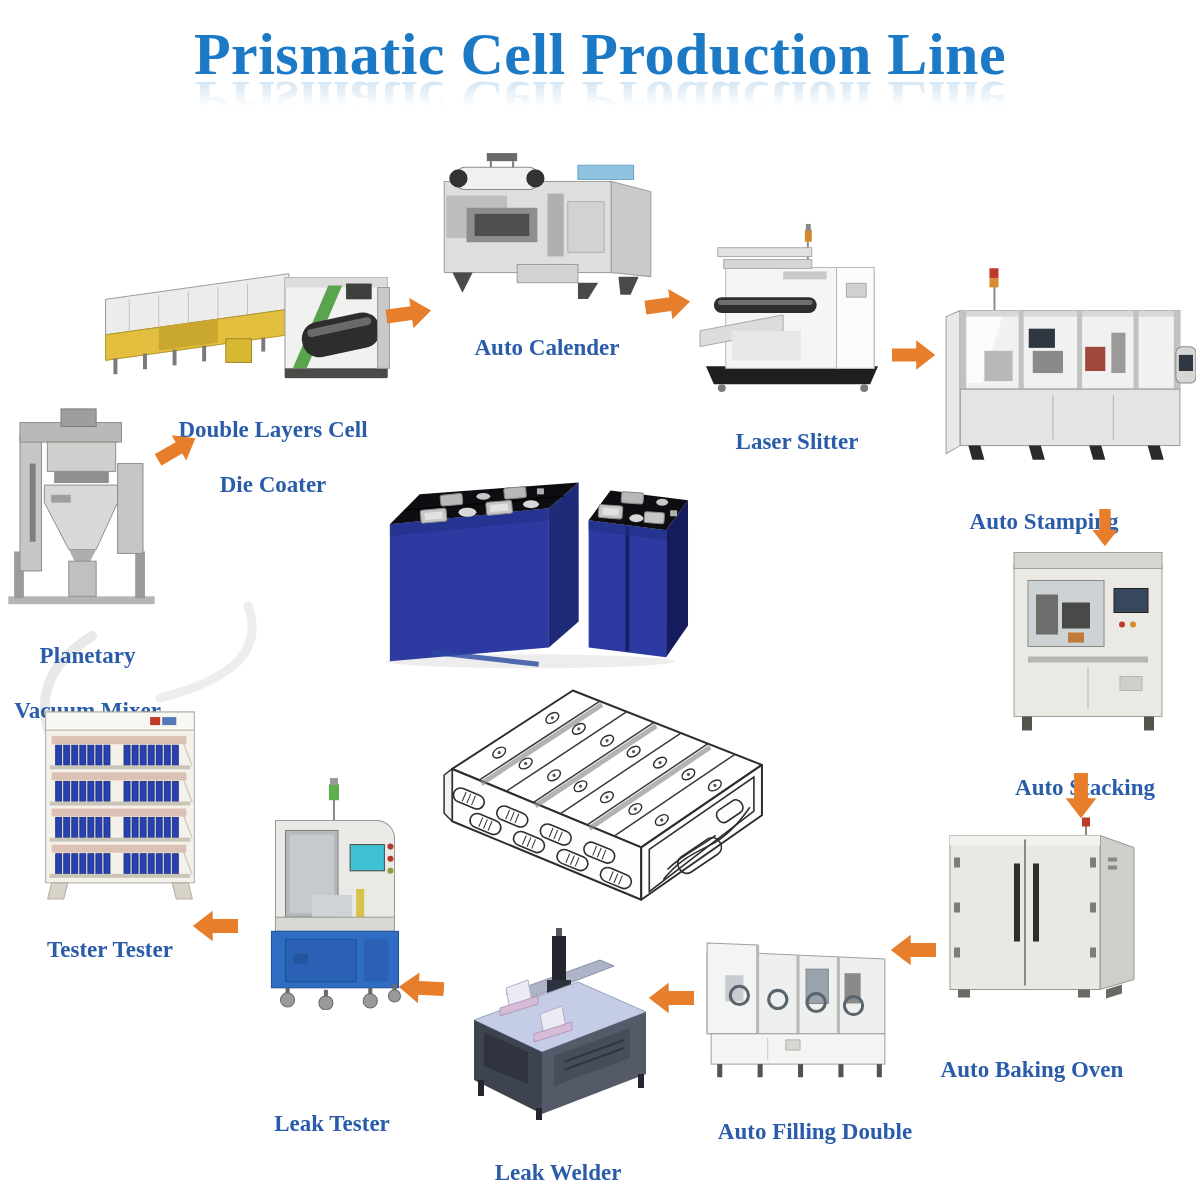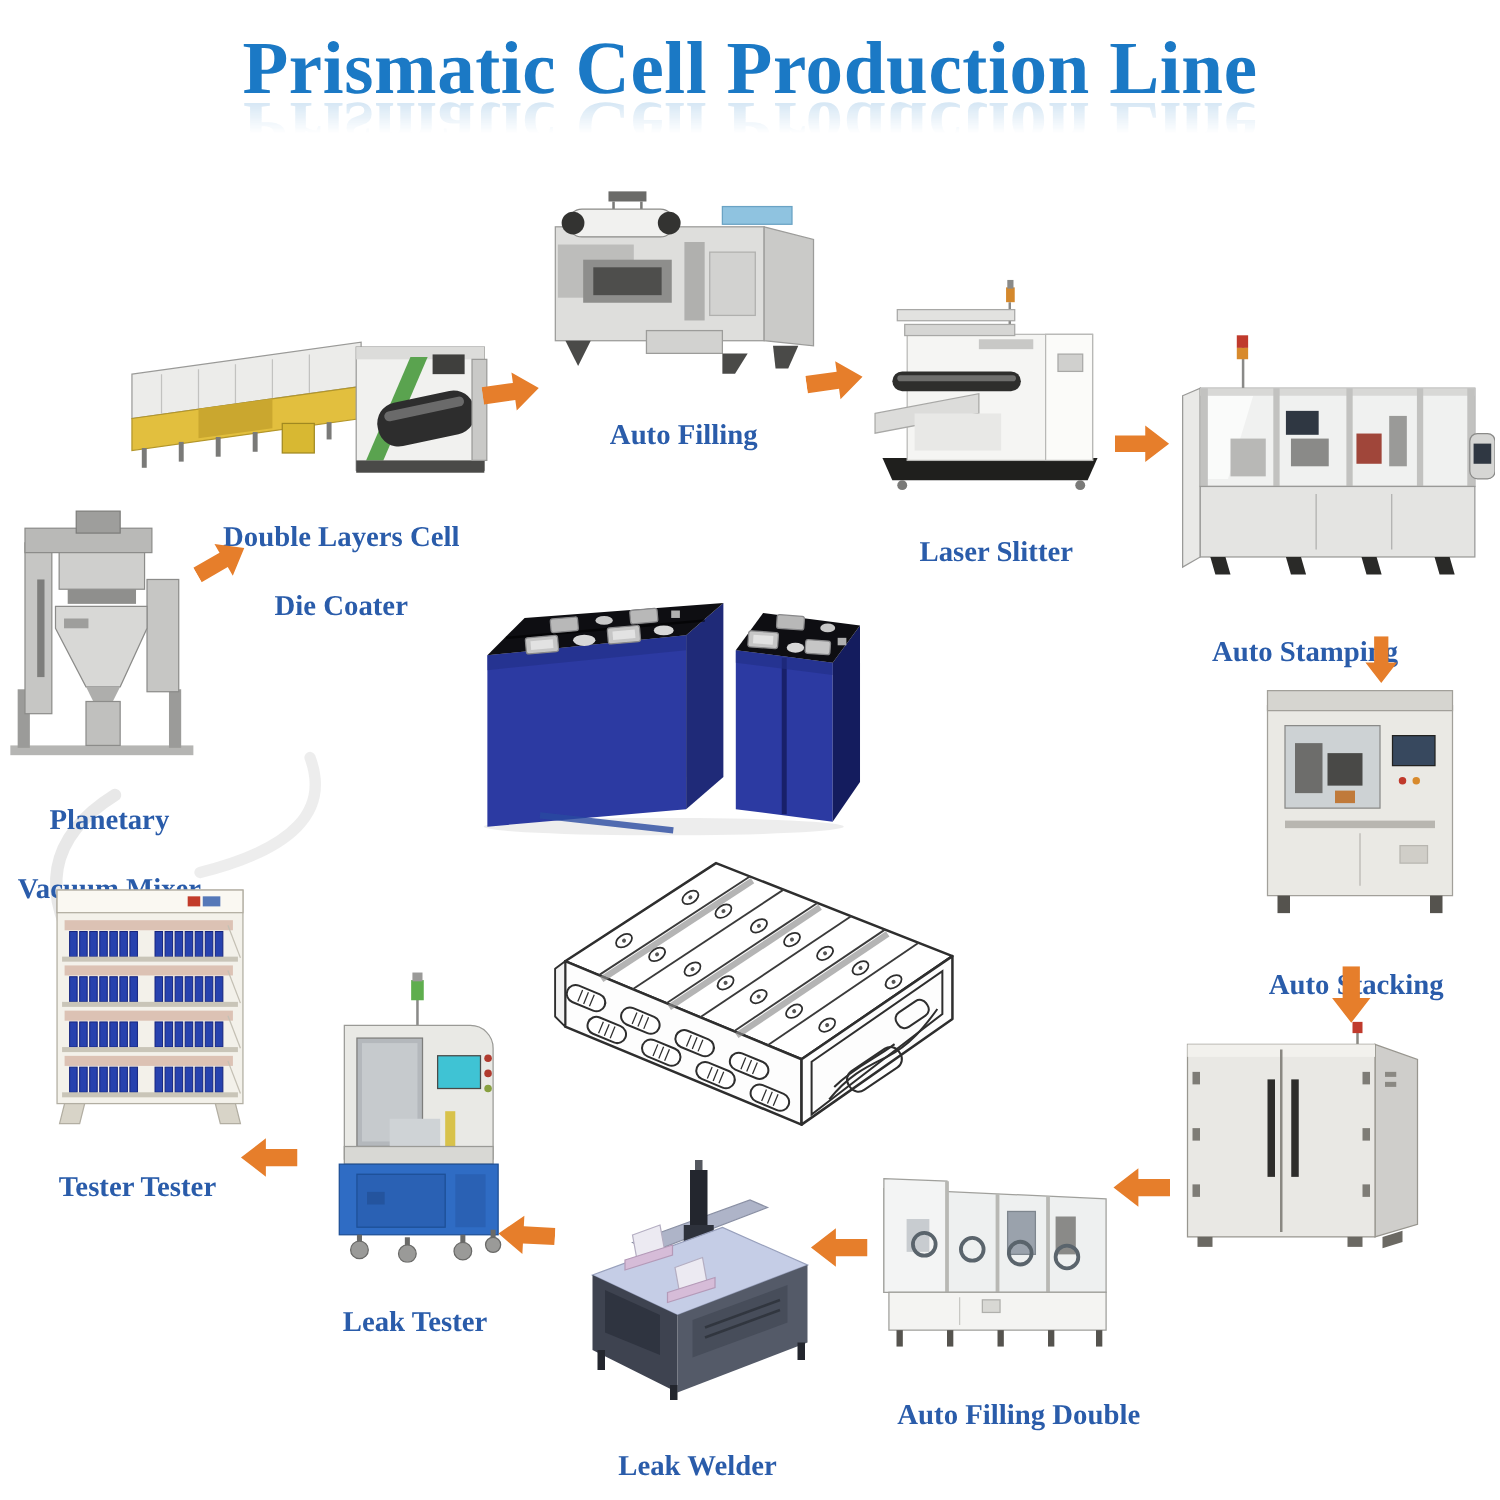--- a/index.html
+++ b/index.html
@@ -130,21 +130,21 @@
       <rect x="48" y="68" width="54" height="22" fill="#4e4e4c"></rect>
       <rect x="120" y="48" width="16" height="62" fill="#b0b0ae"></rect>
       <rect x="140" y="56" width="36" height="50" fill="#d2d2d0" stroke="#b0b0ae"></rect>
       <rect x="90" y="118" width="60" height="18" fill="#d2d2d0" stroke="#9c9c9a"></rect>
       <polygon points="26,126 46,126 36,146" fill="#4a4a48"></polygon>
       <polygon points="150,136 170,136 160,152 150,152" fill="#4a4a48"></polygon>
       <polygon points="190,130 210,130 202,148 192,148" fill="#4a4a48"></polygon>
     </svg>
   </figure>
   <div class="label" style="left:427px;top:306px;width:240px">
-    <div>Auto Filling</div>
+    <div>Auto Calender</div>
   </div>
 
   <figure class="station" style="left:688px;top:220px;width:208px;height:178px">
     <svg viewBox="0 0 210 180">
       <rect x="118" y="10" width="7" height="12" fill="#d4882c"></rect>
       <rect x="119" y="4" width="5" height="7" fill="#8a8a88"></rect>
       <line x1="121" y1="22" x2="121" y2="48" stroke="#8a8a88" stroke-width="2"></line>
       <polygon points="18,148 192,148 184,166 26,166" fill="#1f1f1d"></polygon>
       <rect x="38" y="48" width="150" height="102" fill="#f5f5f3" stroke="#b8b8b6"></rect>
       <rect x="150" y="48" width="38" height="102" fill="#fbfbf9" stroke="#b8b8b6"></rect>
@@ -236,20 +236,23 @@
       <rect x="16" y="85" width="6" height="10" fill="#7e7c76"></rect>
       <rect x="16" y="130" width="6" height="10" fill="#7e7c76"></rect>
       <rect x="152" y="40" width="6" height="10" fill="#7e7c76"></rect>
       <rect x="152" y="85" width="6" height="10" fill="#7e7c76"></rect>
       <rect x="152" y="130" width="6" height="10" fill="#7e7c76"></rect>
       <rect x="20" y="172" width="12" height="8" fill="#6b6963"></rect>
       <rect x="140" y="172" width="12" height="8" fill="#6b6963"></rect>
       <polygon points="168,172 184,167 184,176 168,181" fill="#6b6963"></polygon>
     </svg>
   </figure>
+  <div class="label" style="left:912px;top:1028px;width:240px">
+    <div>Auto Baking Oven</div>
+  </div>
 
   <figure class="station" style="left:697px;top:920px;width:200px;height:166px">
     <svg viewBox="0 0 198 163">
       <polygon points="10,30 186,38 186,112 10,112" fill="#eef0f0" stroke="#a0a09c"></polygon>
       <polygon points="10,22 60,24 60,112 10,112" fill="#f3f4f4" stroke="#a0a09c"></polygon>
       <line x1="60" y1="24" x2="60" y2="112" stroke="#b8b8b4" stroke-width="3"></line>
       <line x1="100" y1="34" x2="100" y2="112" stroke="#b8b8b4" stroke-width="3"></line>
       <line x1="140" y1="36" x2="140" y2="112" stroke="#b8b8b4" stroke-width="3"></line>
       <rect x="28" y="54" width="18" height="26" fill="#c8ccd0"></rect>
       <rect x="108" y="48" width="22" height="34" fill="#9aa2ac" stroke="#7e868e"></rect>
@@ -320,21 +323,21 @@
       <rect x="34" y="210" width="4" height="8" fill="#6a6a68"></rect>
       <rect x="72" y="212" width="4" height="8" fill="#6a6a68"></rect>
       <rect x="116" y="210" width="4" height="8" fill="#6a6a68"></rect>
       <rect x="140" y="206" width="4" height="8" fill="#6a6a68"></rect>
       <circle cx="36" cy="222" r="7" fill="#9a9a98" stroke="#6a6a68"></circle>
       <circle cx="74" cy="225" r="7" fill="#9a9a98" stroke="#6a6a68"></circle>
       <circle cx="118" cy="223" r="7" fill="#9a9a98" stroke="#6a6a68"></circle>
       <circle cx="142" cy="218" r="6" fill="#9a9a98" stroke="#6a6a68"></circle>
     </svg>
   </figure>
-  <div class="label" style="left:232px;top:1016px;width:200px">
+  <div class="label" style="left:232px;top:1082px;width:200px">
     <div>Leak Tester</div>
   </div>
 
   <figure class="station" style="left:33px;top:702px;width:174px;height:206px">
     <svg viewBox="0 0 172 205">
       <defs>
         <g id="btrow">
           <rect width="6" height="20" fill="#2742ae" stroke="#16247e" stroke-width="0.8"></rect>
           <rect x="8" width="6" height="20" fill="#2742ae" stroke="#16247e" stroke-width="0.8"></rect>
           <rect x="16" width="6" height="20" fill="#2742ae" stroke="#16247e" stroke-width="0.8"></rect>

